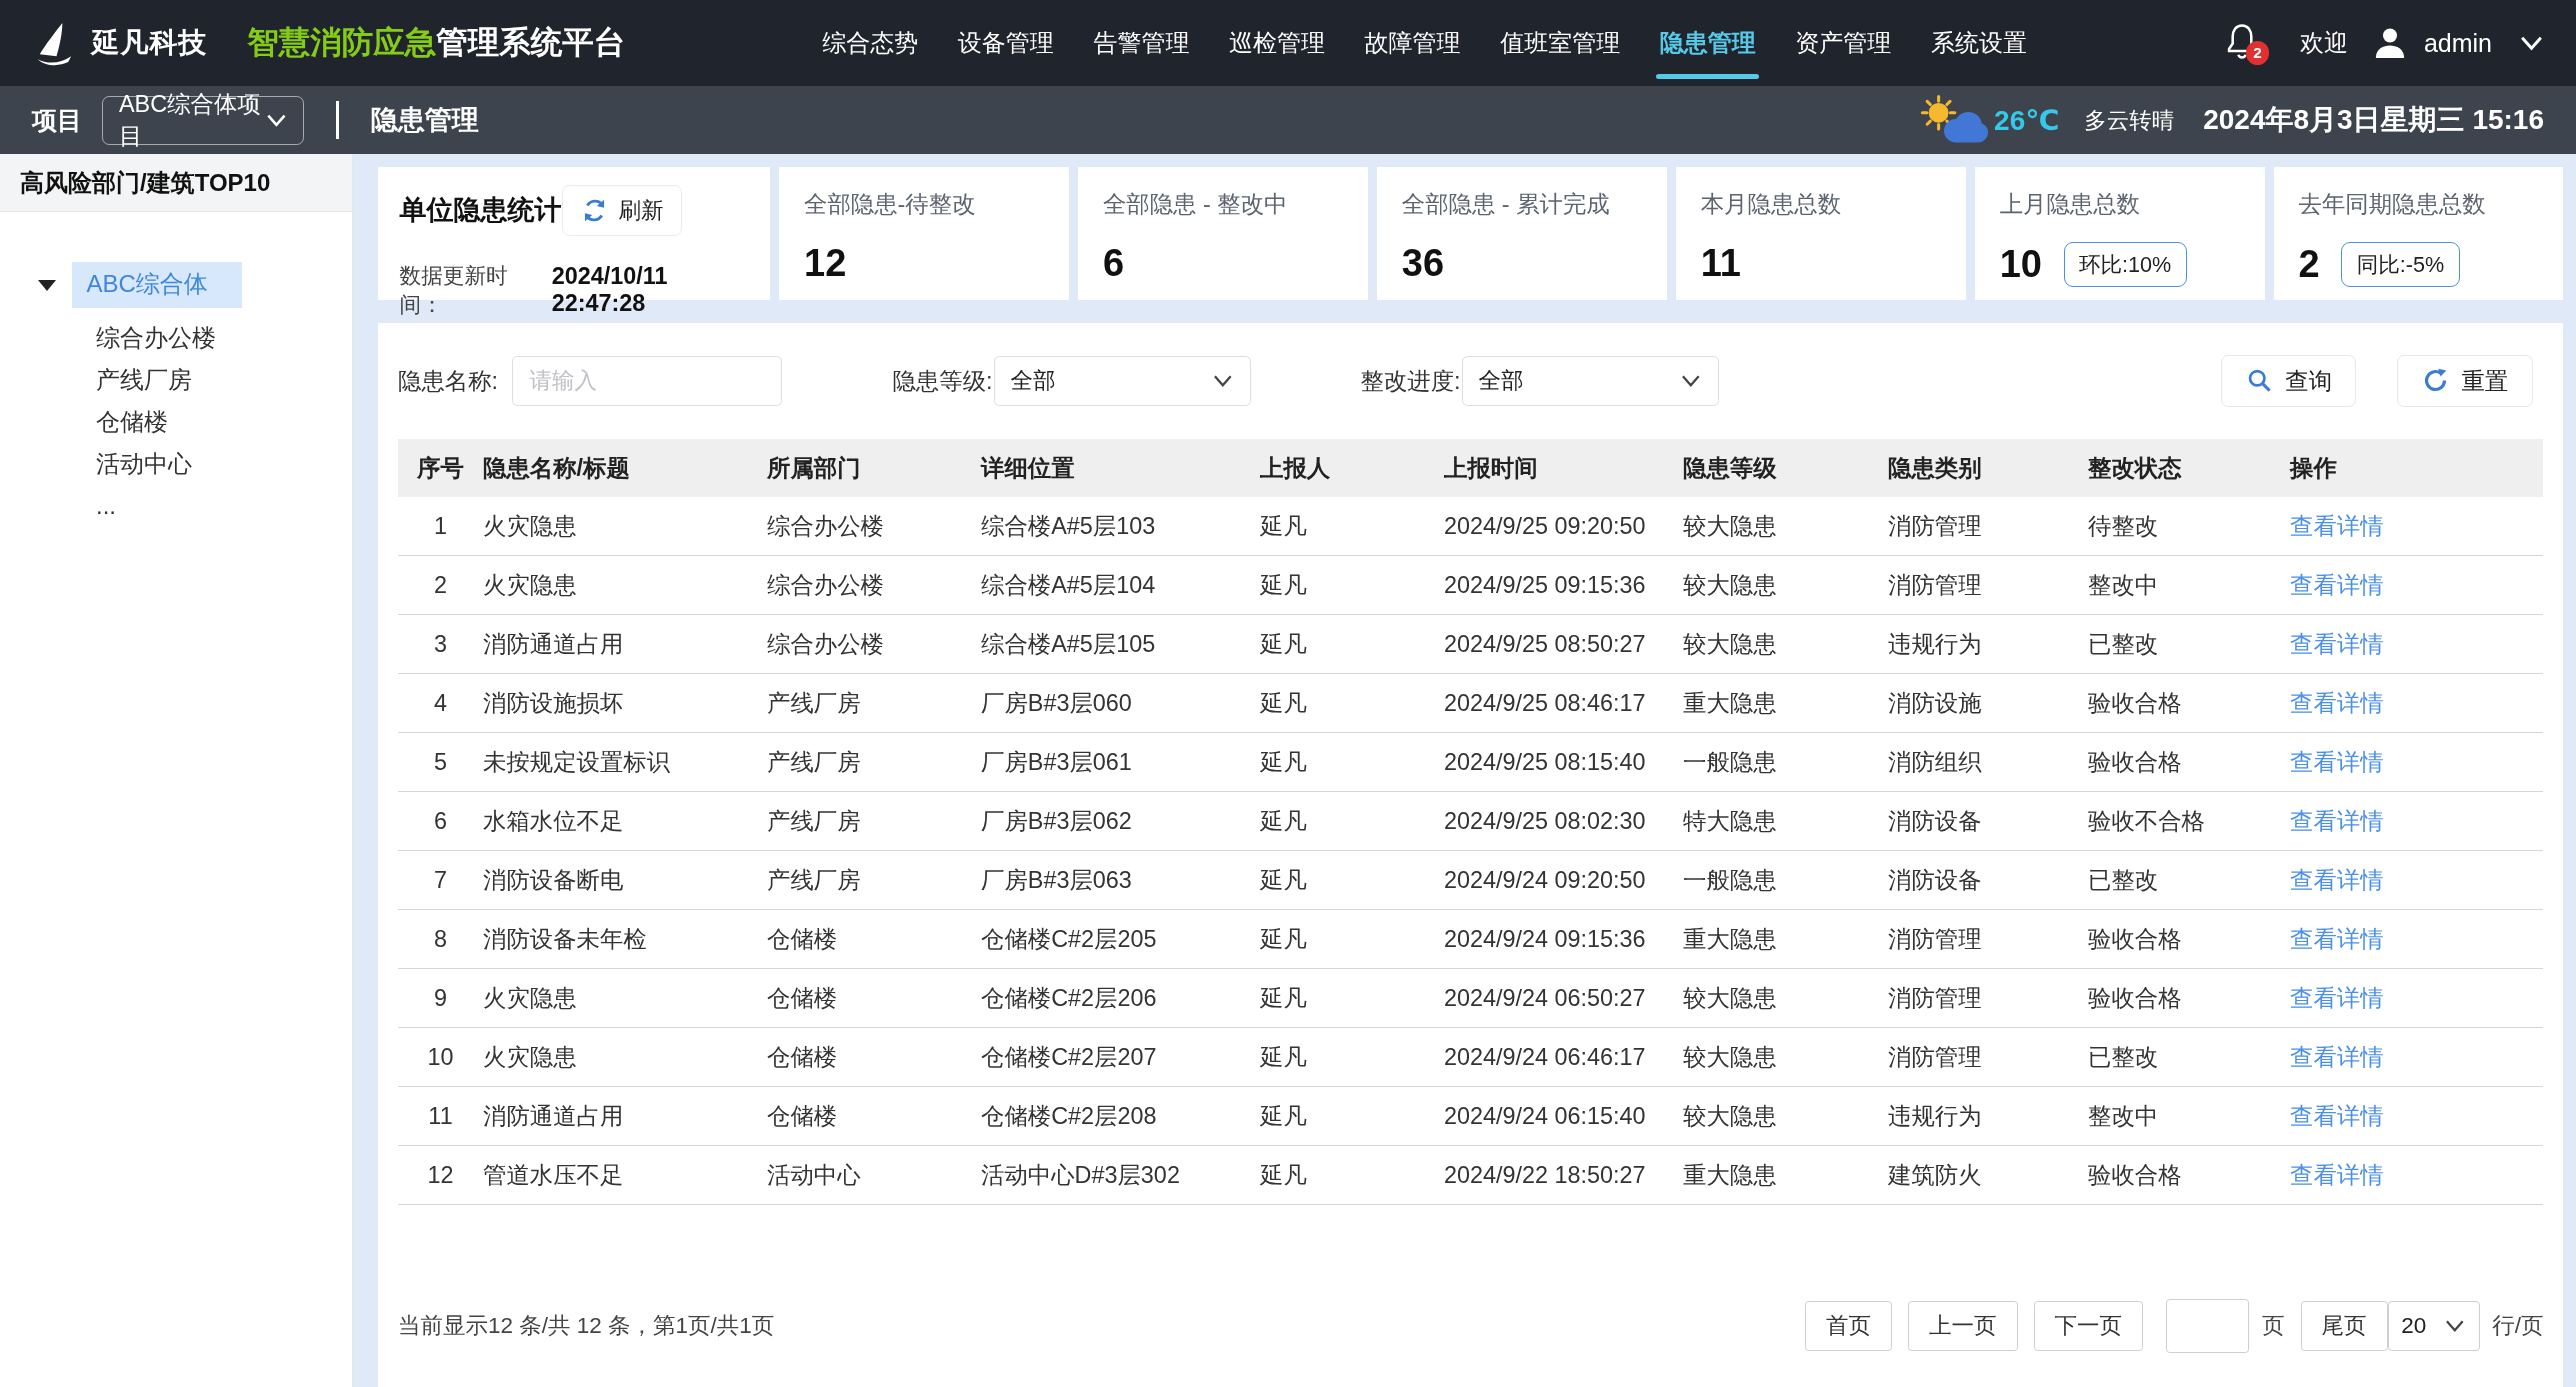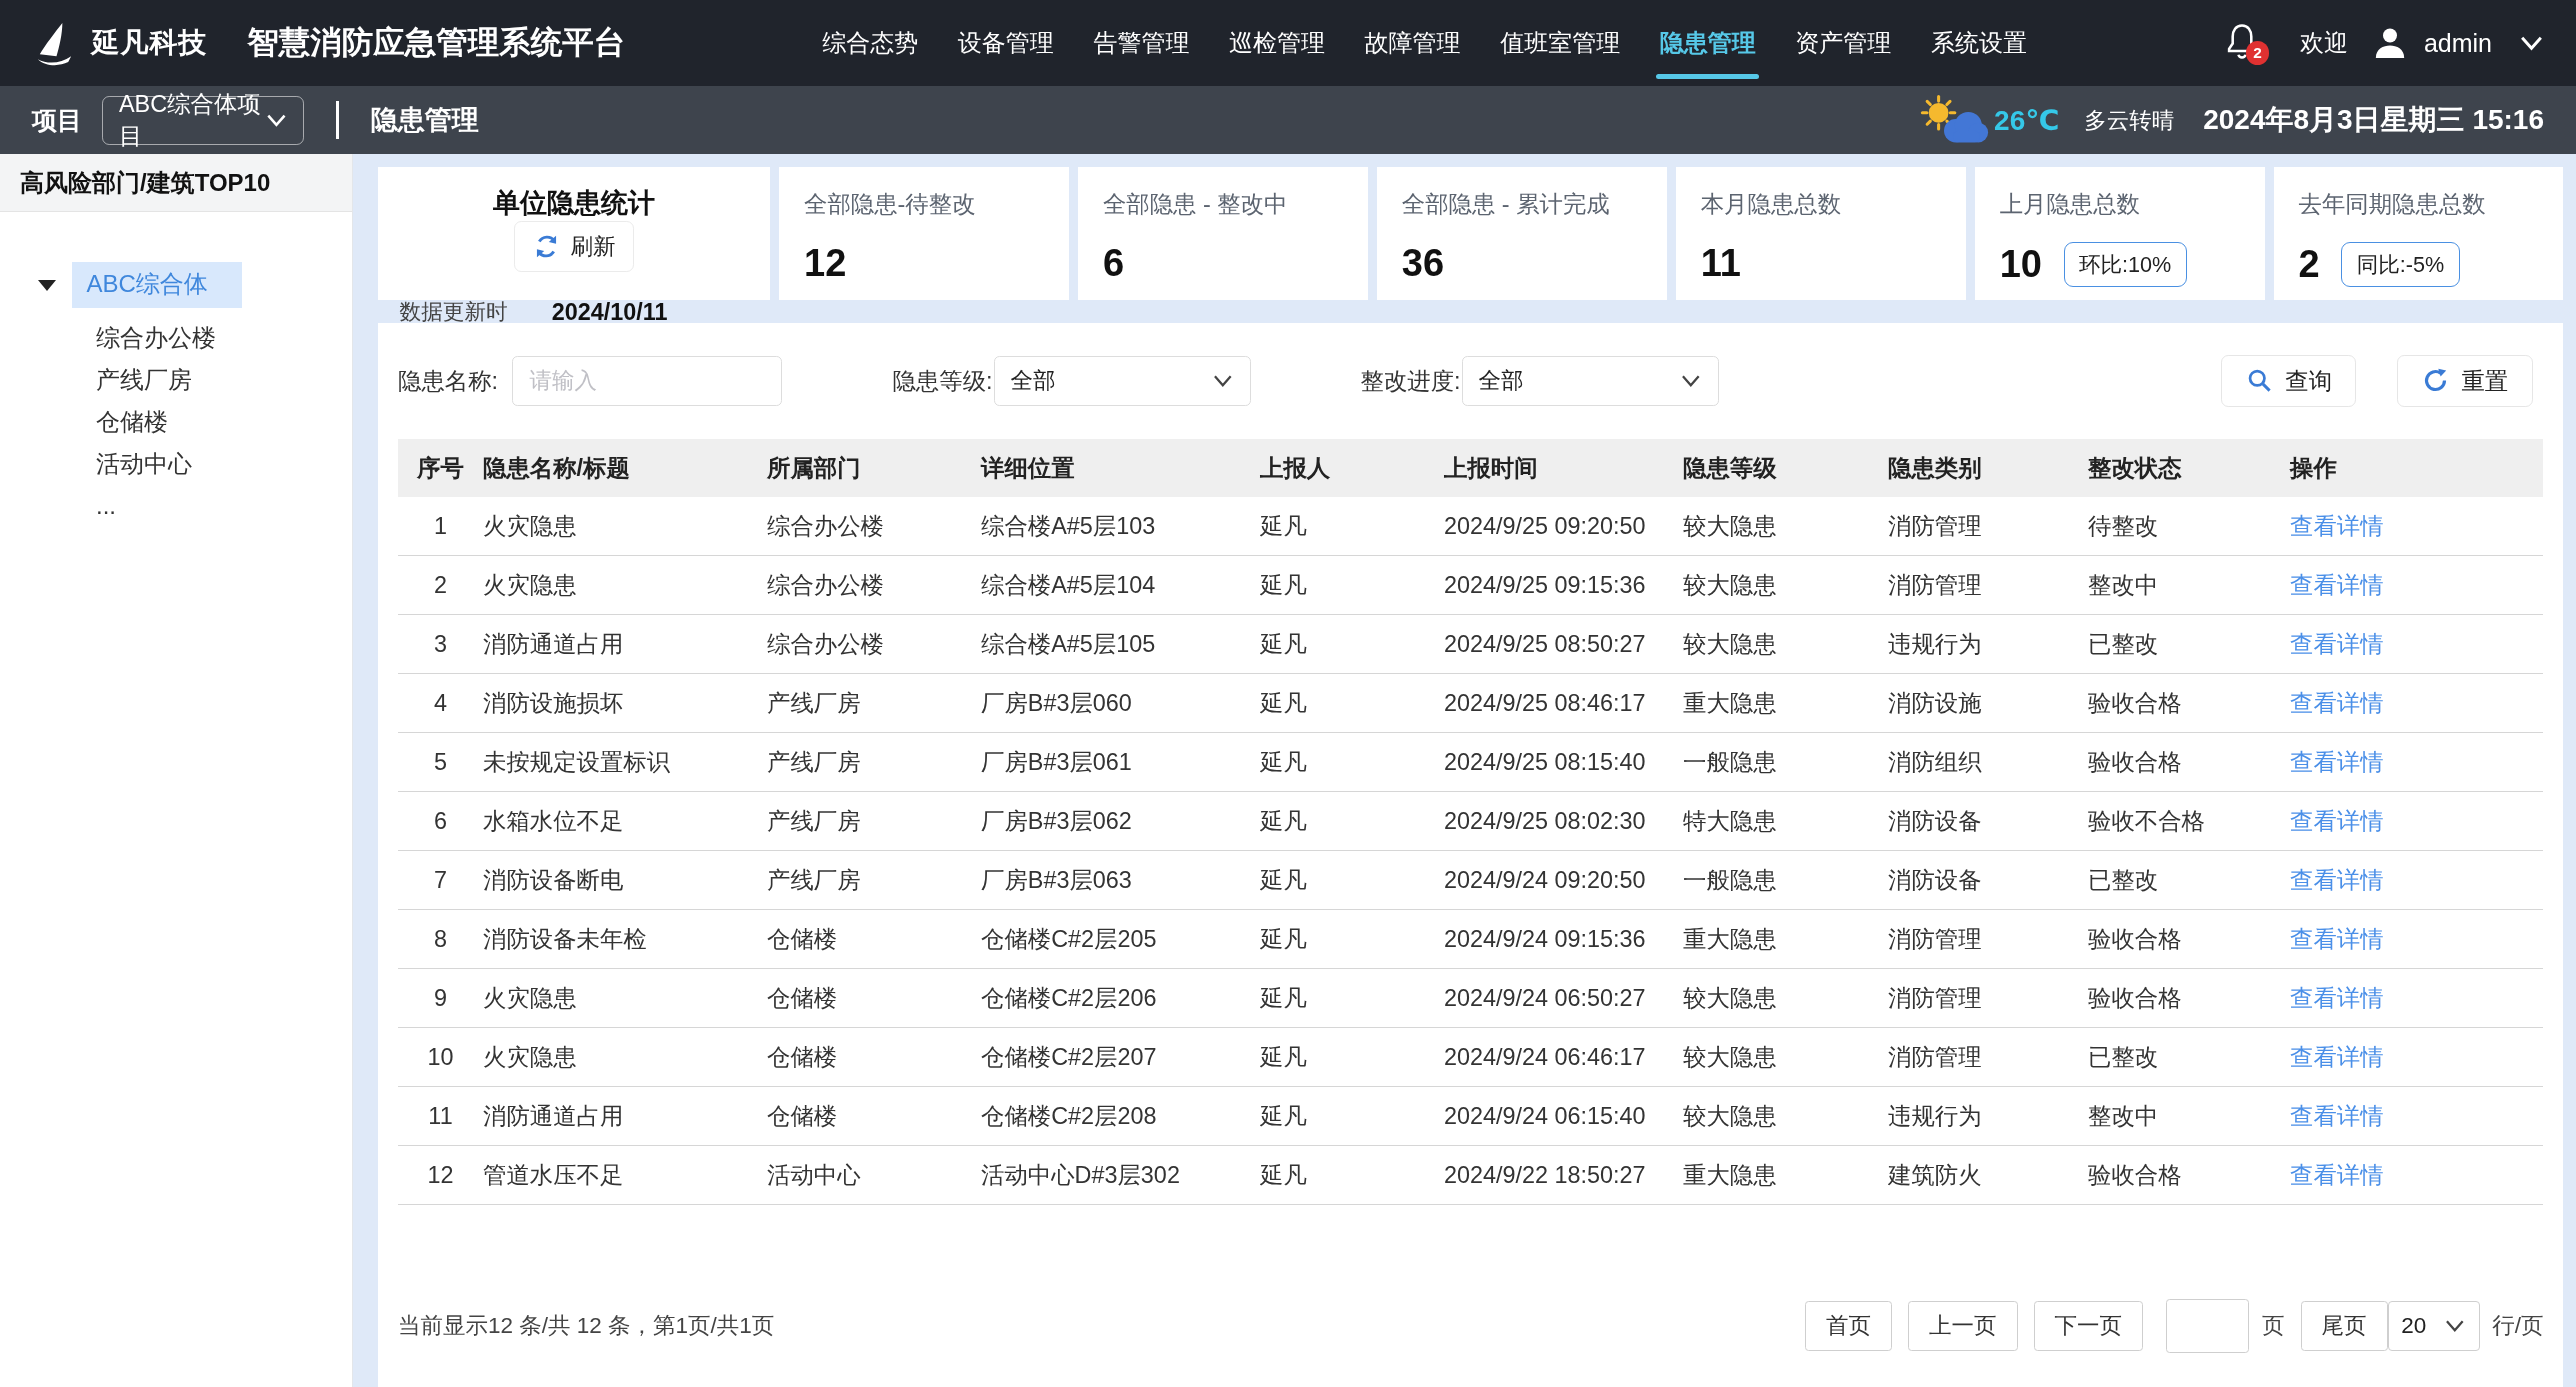--- a/index.html
+++ b/index.html
@@ -4,21 +4,21 @@
 <style>
   * { margin:0; padding:0; box-sizing:border-box; }
   html,body { width:2576px; height:1388px; overflow:hidden;
     font-family:"Liberation Sans","DejaVu Sans",sans-serif; background:#dfe9f8; }
 
   
   .top-header{height:86px;background:#20242c;display:flex;align-items:center;padding:12px 32px;color:#fff;}
   .logo{display:flex;align-items:center;gap:12.6px;flex-shrink:0;}
   .company{font-size:28px;font-weight:bold;letter-spacing:0.9px;}
   .product{margin-left:40px;font-size:31.5px;font-weight:bold;white-space:nowrap;}
-  .product .hl{color:#ffffff;font-family:Liberation Mono, monospace;}
+  .product .hl{color:#84cc16;font-family:Liberation Mono, monospace;}
   .nav{display:flex;gap:36px;margin:0 auto;font-size:24px;white-space:nowrap;}
   .nav-item{position:relative;cursor:pointer;padding:5.4px 1.8px;color:#fff;}
   .nav-item.active{color:#56c8e8;font-weight:bold;}
   .nav-item.active::after{content:"";position:absolute;left:-1.8px;right:-1.8px;bottom:-14.4px;height:4.5px;background:#56c8e8;border-radius:2.7px;}
   .header-right{display:flex;align-items:center;flex-shrink:0;}
   .bell-wrap{position:relative;width:40px;height:43px;cursor:pointer;}
   .bell-badge{position:absolute;right:-5.4px;bottom:0;background:#e03131;color:#fff;font-size:15.3px;width:23.4px;height:23.4px;border-radius:50%;display:flex;align-items:center;justify-content:center;font-weight:bold;}
   .welcome{font-size:24px;margin-left:36px;}
   .avatar{margin-left:21.6px;width:40px;height:40px;}
   .admin-name{font-size:25px;margin-left:14.4px;}
@@ -44,21 +44,21 @@
   .caret{width:0;height:0;border-left:9px solid transparent;border-right:9px solid transparent;border-top:11.7px solid #222;}
   .root-label{background:#d8e8fc;color:#3f87dc;padding:6.3px 34px 8px 14.4px;}
   .tree-children{margin-left:58px;margin-top:9px;}
   .tree-child{height:42px;display:flex;align-items:center;cursor:pointer;}
 
   .main{flex:1;padding:12.6px 12.6px 0 25px;display:flex;flex-direction:column;min-width:0;}
 
   
   .stats-row{display:flex;gap:9px;height:133px;flex-shrink:0;}
   .stat-main{width:392px;background:#fff;padding:18px 21.6px;flex-shrink:0;}
-  .stat-main-top{display:flex;align-items:center;justify-content:flex-start;flex-direction:column;}
+  .stat-main-top{display:flex;align-items:center;justify-content:flex-start;}
   .stat-main-title{font-size:27px;font-weight:bold;color:#111;}
   .refresh-btn{display:flex;align-items:center;gap:10.8px;border:1.8px solid #ebebeb;border-radius:7.2px;padding:9px 18px;font-size:22.5px;color:#222;background:#fff;cursor:pointer;}
   .stat-main-bottom{margin-top:25px;font-size:21.6px;color:#444;display:flex;align-items:center;gap:14.4px;}
   .update-time{font-size:23.4px;color:#111;font-weight:bold;}
   .stat-card{flex:1;background:#fff;padding:21.6px 25px;min-width:0;}
   .stat-label{font-size:23.4px;color:#5c6470;white-space:nowrap;}
   .stat-value-row{margin-top:21.6px;display:flex;align-items:center;}
   .stat-value{font-size:38px;font-weight:bold;color:#111;}
   .stat-badge{margin-left:21.6px;border:1.8px solid #4a90e2;border-radius:9px;padding:7.2px 14.4px;font-size:21.6px;color:#222;white-space:nowrap;}
 

